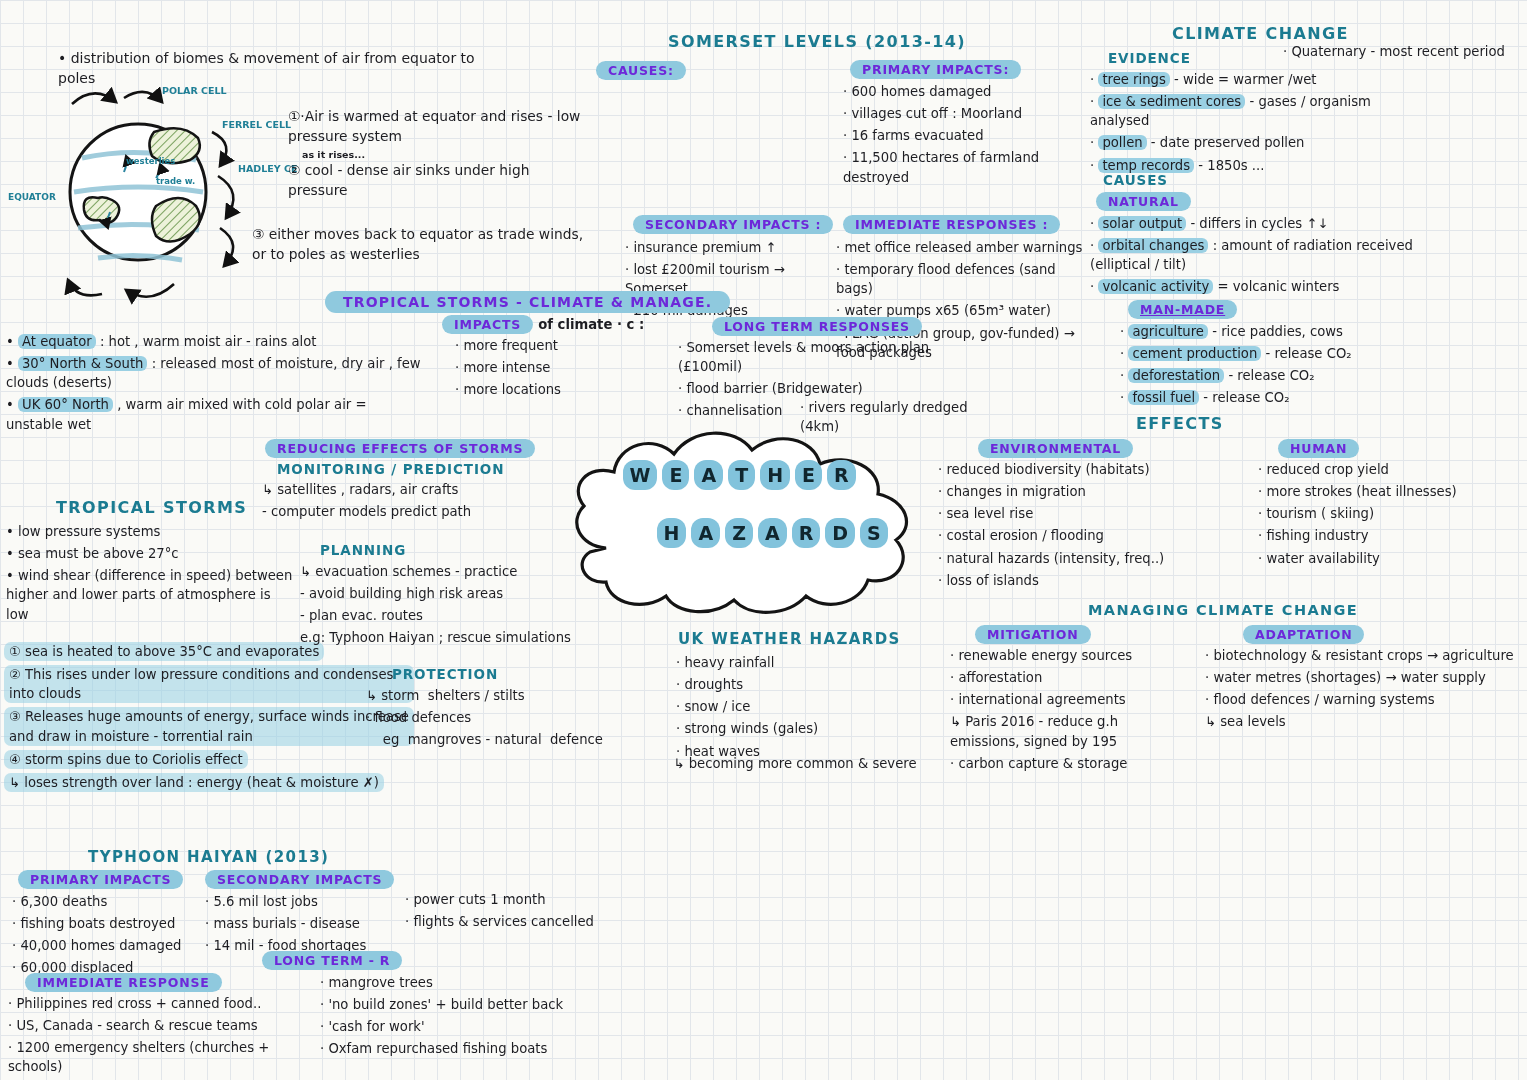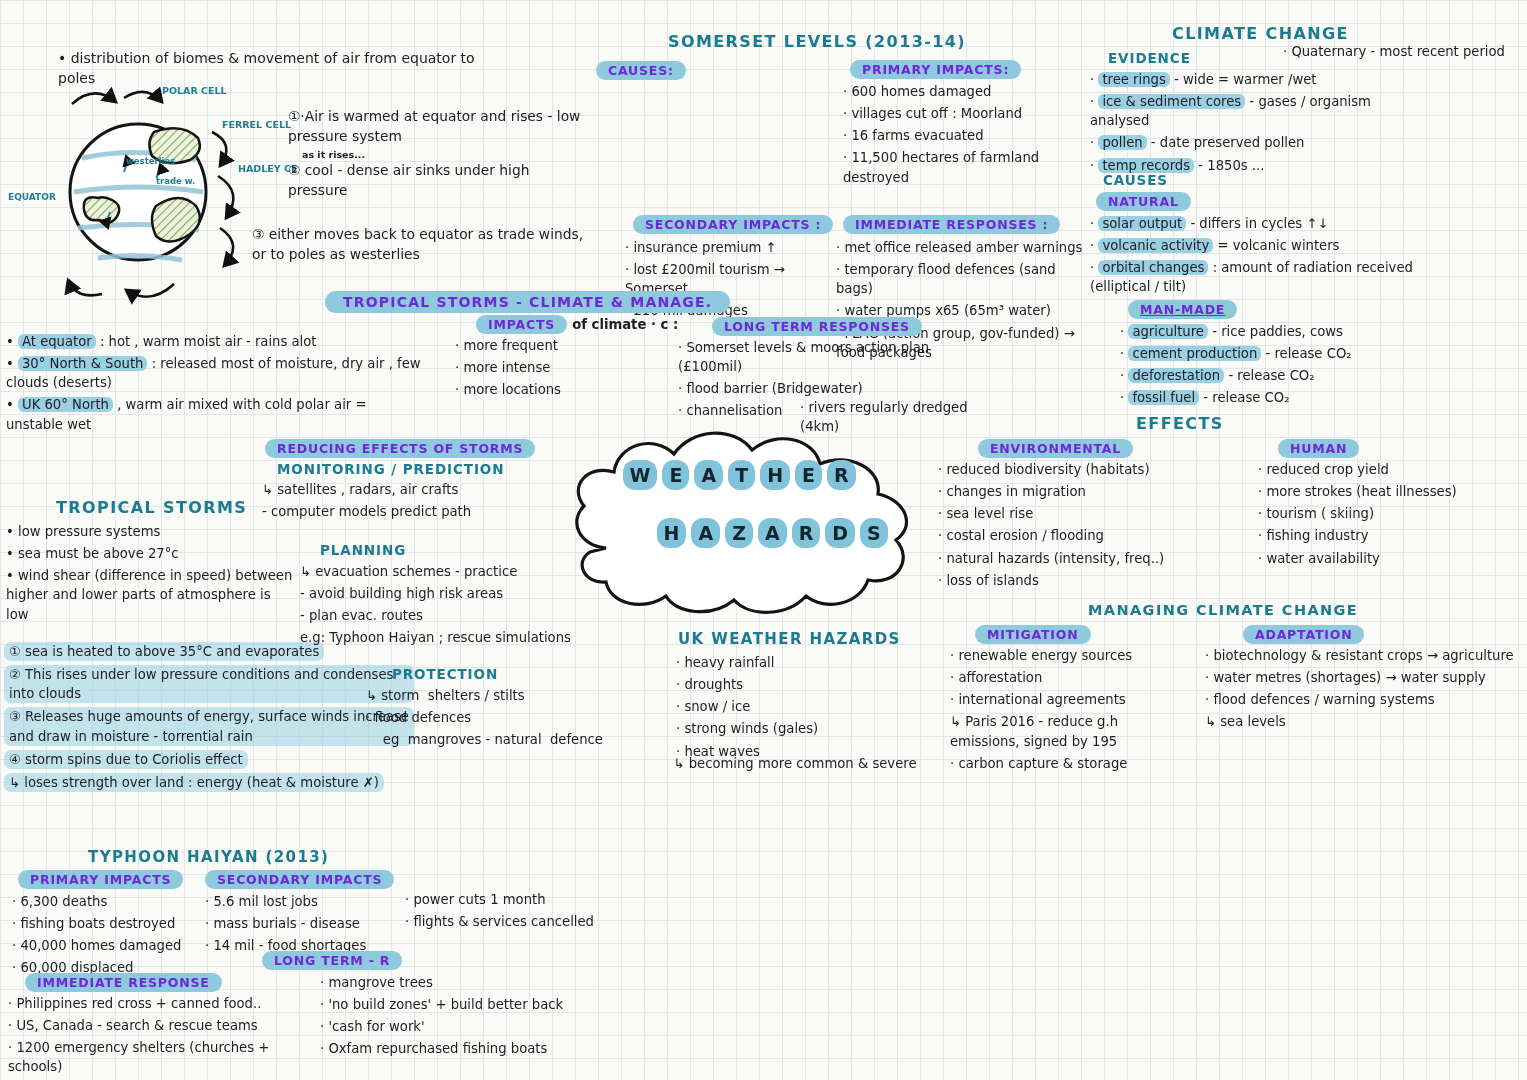--- a/index.html
+++ b/index.html
@@ -109,33 +109,33 @@
   <div class="abs" style="left:1090px;top:70px;width:340px;">
       <div class="line">· <span class="hl">tree rings</span> - wide = warmer /wet</div>
       <div class="line">· <span class="hl">ice &amp; sediment cores</span> - gases / organism analysed</div>
       <div class="line">· <span class="hl">pollen</span> - date preserved pollen</div>
       <div class="line">· <span class="hl">temp records</span> - 1850s ...</div>
     </div>
   <div class="abs teal" style="left:1103px;top:172px;">CAUSES</div>
   <div class="abs pill" style="left:1096px;top:192px;">NATURAL</div>
   <div class="abs" style="left:1090px;top:214px;width:370px;">
       <div class="line">· <span class="hl">solar output</span> - differs in cycles ↑↓</div>
+      <div class="line">· <span class="hl">orbital changes</span> : amount of radiation received (elliptical / tilt)</div>
       <div class="line">· <span class="hl">volcanic activity</span> = volcanic winters</div>
-      <div class="line">· <span class="hl">orbital changes</span> : amount of radiation received (elliptical / tilt)</div>
     </div>
   <div class="abs pill" style="left:1128px;top:300px;text-decoration:underline;">MAN-MADE</div>
   <div class="abs" style="left:1120px;top:322px;width:290px;">
       <div class="line">· <span class="hl">agriculture</span> - rice paddies, cows</div>
       <div class="line">· <span class="hl">cement production</span> - release CO₂</div>
       <div class="line">· <span class="hl">deforestation</span> - release CO₂</div>
       <div class="line">· <span class="hl">fossil fuel</span> - release CO₂</div>
     </div>
 
   <div class="abs pill banner" style="left:325px;top:291px;">TROPICAL STORMS - CLIMATE &amp; MANAGE.</div>
-  <div class="abs" style="left:476px;top:314px;white-space:nowrap;">
+  <div class="abs" style="left:442px;top:314px;white-space:nowrap;">
     <span class="pill">IMPACTS</span>
     <span class="line" style="font-weight:700;">of climate · c :</span>
   </div>
   <div class="abs" style="left:455px;top:336px;width:170px;">
       <div class="line">· more frequent</div>
       <div class="line">· more intense</div>
       <div class="line">· more locations</div>
     </div>
 
   <div class="abs" style="left:6px;top:332px;width:420px;font-size:13.6px;">

